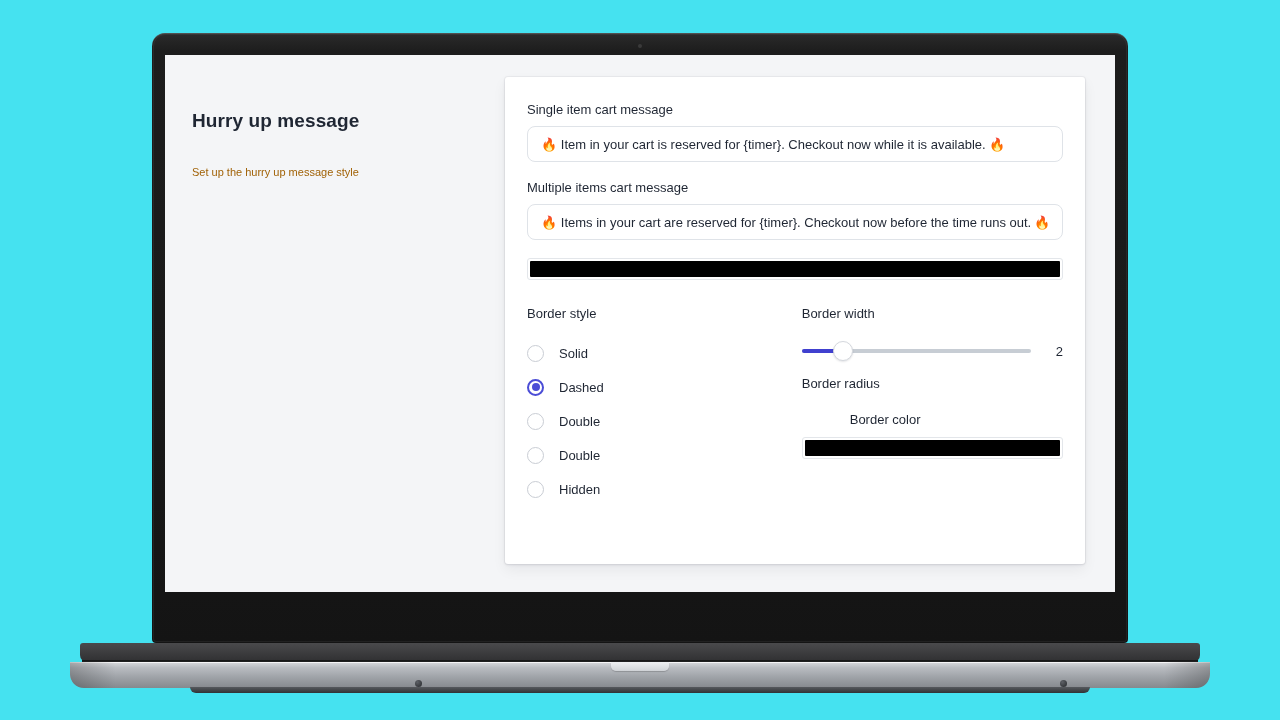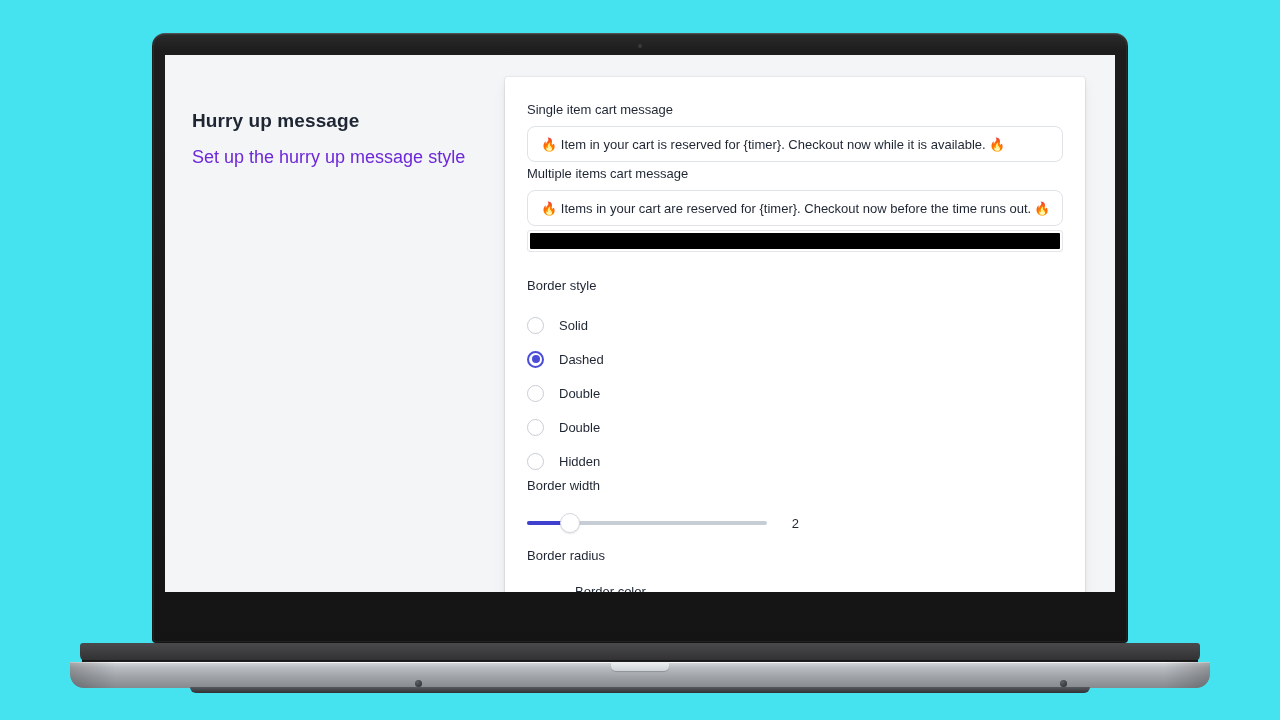--- a/index.html
+++ b/index.html
@@ -147,40 +147,40 @@
     width:350px;
     padding:55px 40px 0 27px;
   }
   #settings-title{
     font-size:19px;
     font-weight:bold;
     color:#1f2633;
     letter-spacing:.1px;
   }
   #settings-subtitle{
-    margin-top:12px;
-    font-size:18px;
-    color:#6d28d9;
+    margin-top:32px;
+    font-size:11px;
+    color:#a16207;
     line-height:1.5;
   }
 
   
   #settings-card{
     position:absolute;
     left:340px;
     top:22px;
     width:580px;
     min-height:487px;
     background:#ffffff;
     border-radius:3px;
     box-shadow:0 0 0 1px rgba(16,24,40,.04), 0 1px 3px rgba(16,24,40,.10), 0 6px 14px rgba(16,24,40,.06);
     padding:25px 22px 28px 22px;
   }
 
-  .field-block{ margin-bottom:4px; }
+  .field-block{ margin-bottom:18px; }
   .field-label{
     font-size:13px;
     color:#1f2633;
     margin-bottom:9px;
     display:block;
   }
 
   .text-input{
     width:100%;
     height:36px;
@@ -207,21 +207,20 @@
   .color-swatch{
     width:100%;
     height:100%;
     border-radius:1px;
   }
 
   
   #style-row{
     display:flex;
     margin-top:26px;
-    flex-direction:column;
   }
   #border-style-col{ width:286px; }
   #border-controls-col{ width:272px; padding-top:0; }
 
   .group-label{
     font-size:13px;
     color:#1f2633;
     display:block;
   }
 

